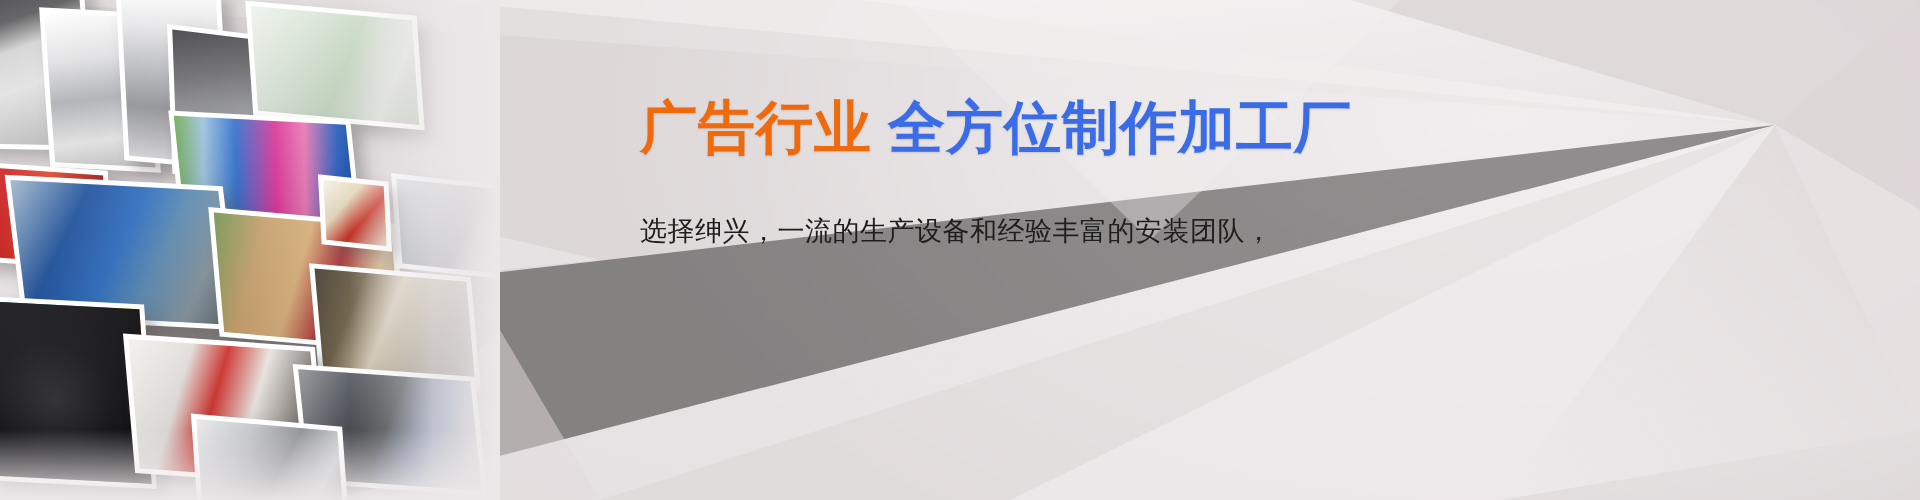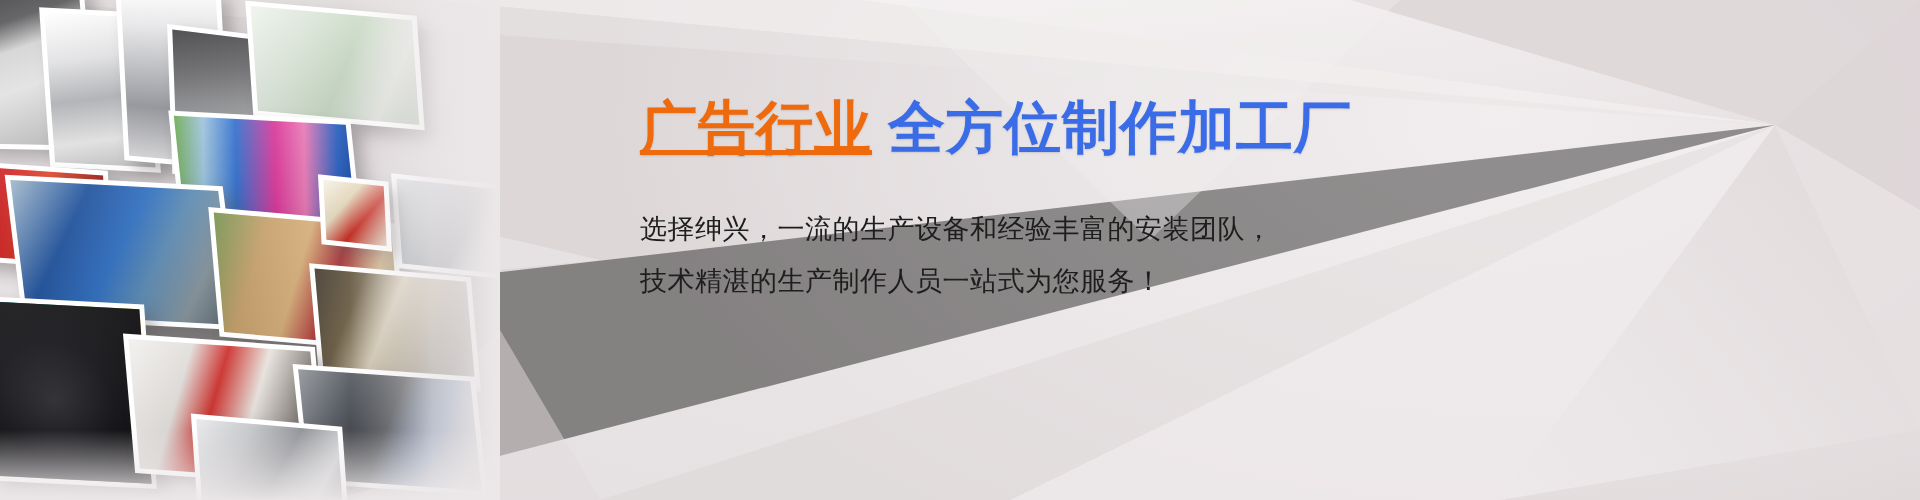--- a/index.html
+++ b/index.html
@@ -46,31 +46,31 @@
   }
   .headline{
     font-size:57px;
     line-height:62px;
     font-weight:bold;
     letter-spacing:1px;
     white-space:nowrap;
     font-family:"DejaVu Sans","Liberation Sans",sans-serif;
     text-shadow:0 1px 2px rgba(120,110,112,.25);
   }
-  .headline .hl-a{color:#ee6a0c;text-decoration:underline;}
+  .headline .hl-a{color:#ee6a0c;}
   .headline .hl-b{color:#3a6ce8;margin-left:16px;}
 
   .sub{
     margin-top:47px;
     color:#1e1e1e;
     font-size:27px;
     line-height:52px;
     letter-spacing:.5px;
     white-space:nowrap;
-    font-family:Liberation Mono, monospace;
+    font-family:Liberation Serif, serif;
   }
 </style>
 </head>
 <body>
 
 <div class="banner">
 
   <svg class="facets" viewBox="0 0 1920 500" preserveAspectRatio="none">
     <defs>
       <linearGradient id="gA" x1="0" y1="0" x2="1" y2="1">
@@ -165,18 +165,17 @@
   </div>
 
   <div class="textblock">
 
     <div class="headline">
       <span class="hl-a">广告行业</span><span class="hl-b">全方位制作加工厂</span>
     </div>
 
     <div class="sub">
       <div>选择绅兴，一流的生产设备和经验丰富的安装团队，</div>
-      <div>技术精湛的生产制作人员一站式为您服务！</div>
     </div>
 
   </div>
 
 </div>
 
 </body></html>

